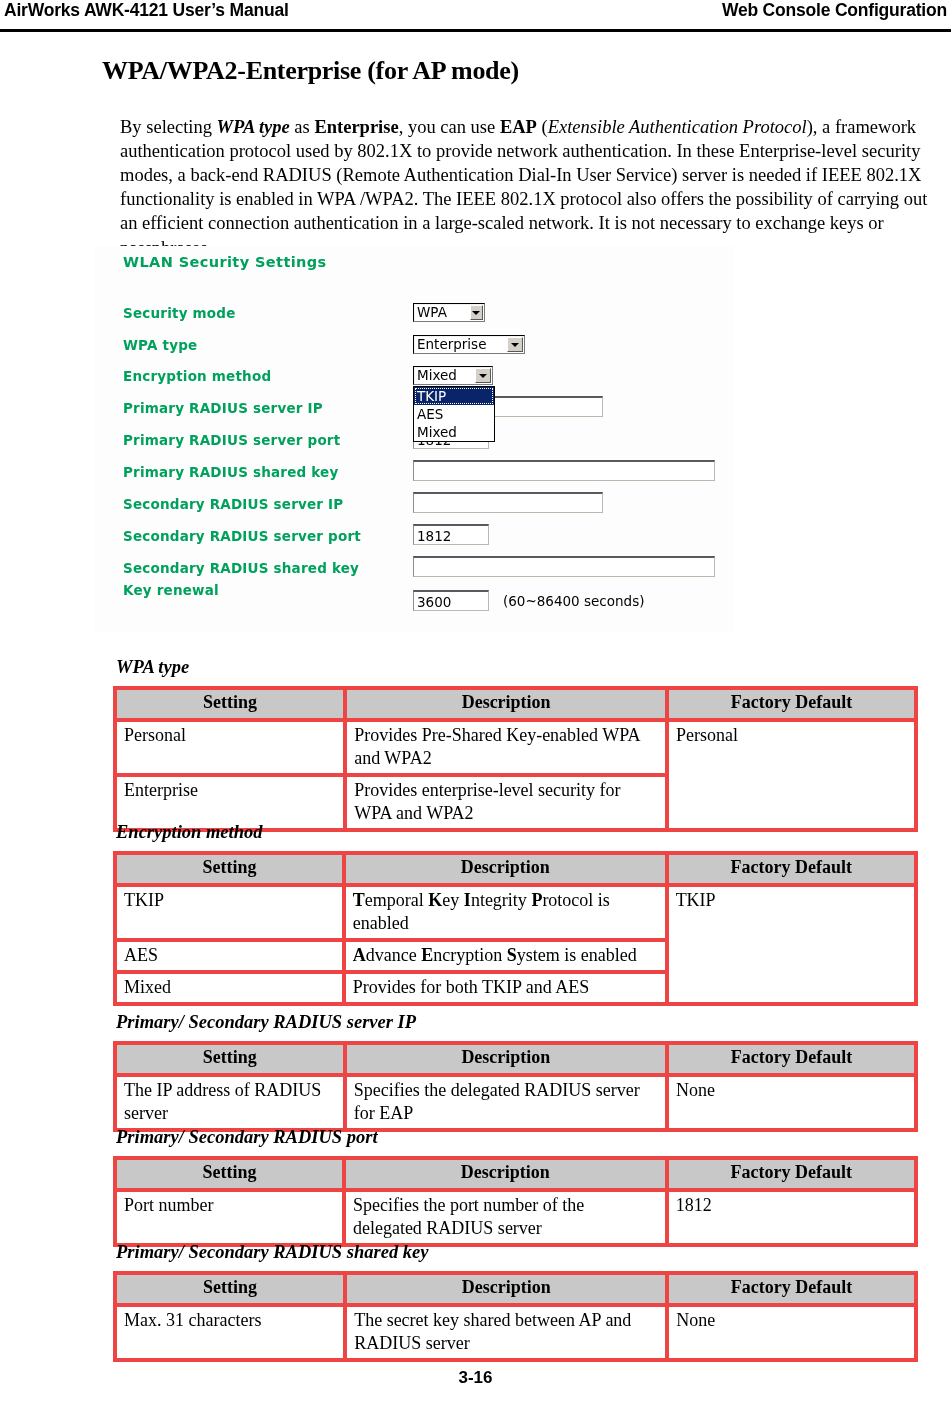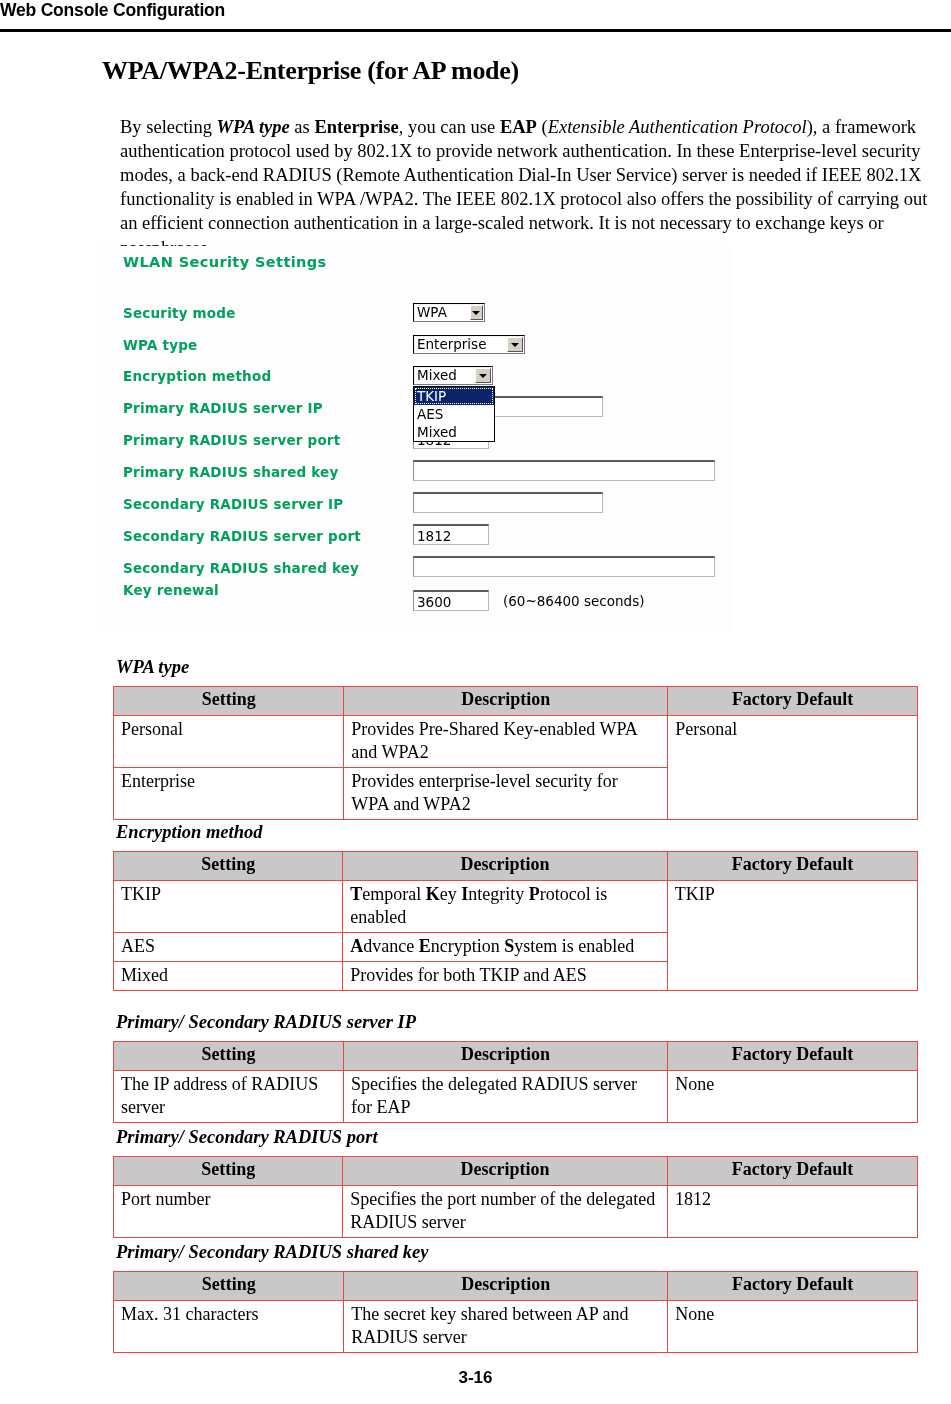--- a/index.html
+++ b/index.html
@@ -206,21 +206,21 @@
   table.param-table {
     position: absolute;
     left: 113px;
     width: 805px;
     border-collapse: collapse;
     font-size: 18px;
     background: #ffffff;
   }
   table.param-table th,
   table.param-table td {
-    border: 1px solid #ef4444;
+    border: 4px solid #ef4444;
     padding: 2px 7px 3px 7px;
     vertical-align: top;
     line-height: 23px;
     margin-left: 48px;
   }
   table.param-table th {
     background: #c8c8c8;
     font-weight: bold;
     text-align: center;
     height: 26px;
@@ -241,20 +241,21 @@
     text-align: center;
     font-family: "Liberation Sans", "DejaVu Sans", sans-serif;
     font-weight: bold;
     font-size: 17px;
   }
 </style>
 </head>
 <body>
 
 <div class="page-header">
+  <div class="hdr-left">AirWorks AWK-4121 User’s Manual</div>
   <div class="hdr-right">Web Console Configuration</div>
 </div>
 <div class="header-rule"></div>
 
 <div class="section-heading">WPA/WPA2-Enterprise (for AP mode)</div>
 
 <p class="intro-para"><span>By selecting </span><span class="bi">WPA type</span><span> as </span><span class="b">Enterprise</span><span>, you can use </span><span class="b">EAP</span><span> (</span><span class="i">Extensible Authentication Protocol</span><span>), a framework authentication protocol used by 802.1X to provide network authentication. In these Enterprise-level security modes, a back-end RADIUS (Remote Authentication Dial-In User Service) server is needed if IEEE 802.1X functionality is enabled in WPA /WPA2. The IEEE 802.1X protocol also offers the possibility of carrying out an efficient connection authentication in a large-scaled network. It is not necessary to exchange keys or passphrases.</span></p>
 
 <div class="console-shot">
 

